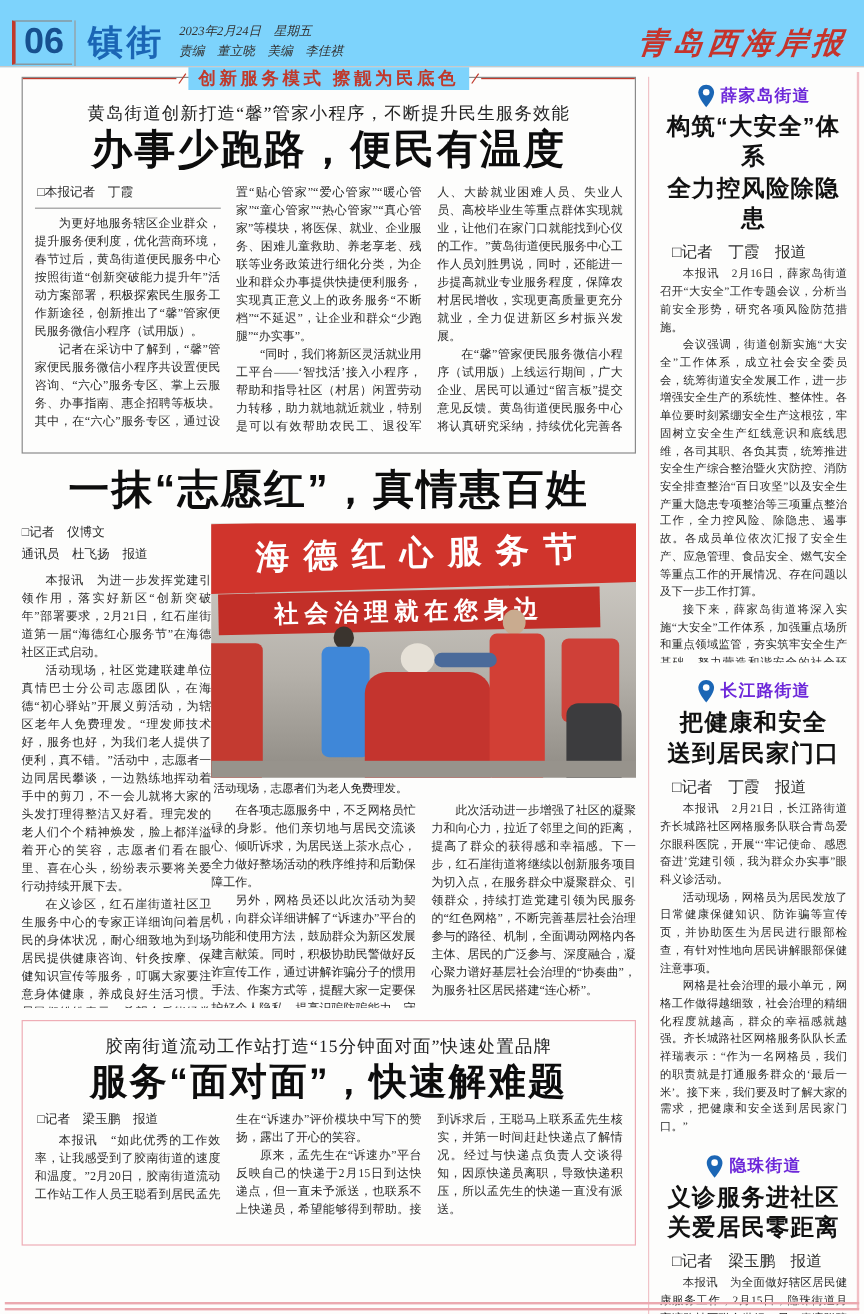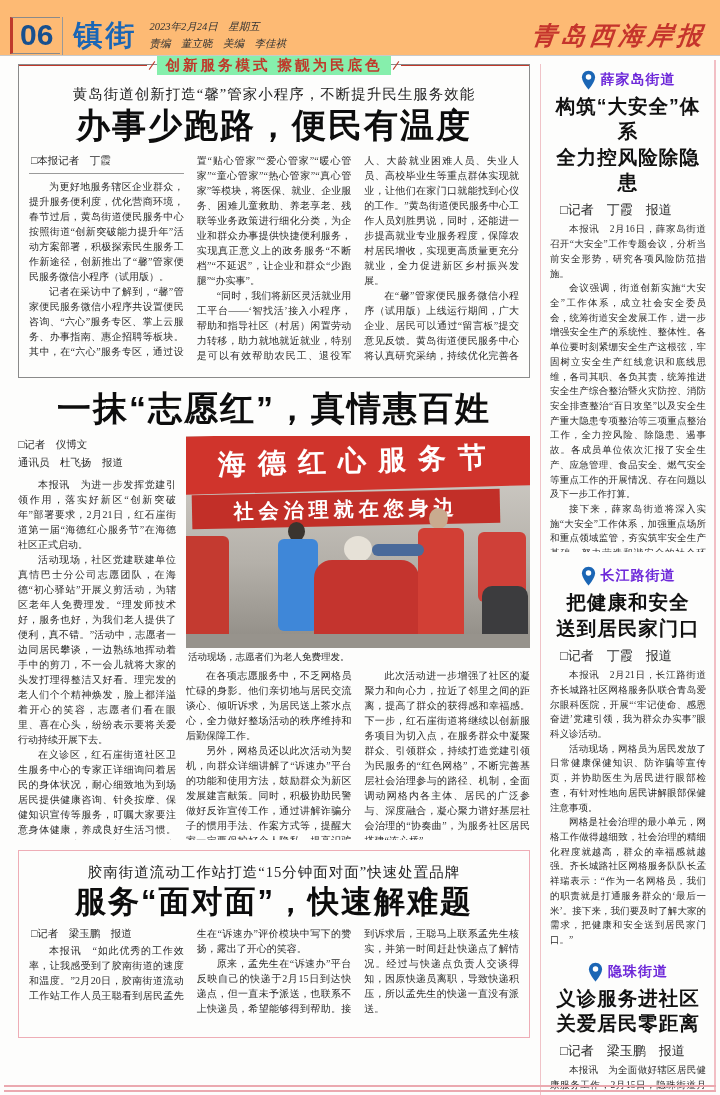--- a/index.html
+++ b/index.html
@@ -5,55 +5,55 @@
   * { margin:0; padding:0; box-sizing:border-box; }
   html,body { background:#e9e7e3; }
   .page {
     position:relative; width:720px; height:1095px; margin:0 auto;
     background:#fdfdfc; overflow:hidden;
     font-family:"Liberation Serif", serif; color:#2b2b2b;
     box-shadow:0 0 4px rgba(0,0,0,.25);
   }
   
   .hdr { height:56px; display:flex; align-items:center; padding:16px 14px 0 10px;
-         border-bottom:1px solid #c9c9c9; background:#fdba74; }
+         border-bottom:1px solid #c9c9c9; background:#7dd3fc; }
   .pageno { font-family:"Liberation Sans", sans-serif; font-size:30px; font-weight:bold;
             color:#17508f; border:1px solid #8a8a8a; border-right:none; padding:0 7px 2px 7px;
             border-left:3px solid #c0392b; line-height:1.1; }
   .hdr-div { width:1px; height:38px; background:#999; margin:0 10px 0 2px; }
   .section { font-family:"Liberation Sans", sans-serif; font-size:29px; font-weight:bold;
              color:#1b66b5; letter-spacing:3px; margin-right:12px; }
   .hdr-meta { font-size:10.5px; color:#333; line-height:1.6;font-style:italic; }
   .masthead { margin-left:auto; font-size:25px; font-weight:bold; color:#c5342c;
               font-style:italic; letter-spacing:4px; transform:skewX(-6deg);
               font-family:"Liberation Serif", serif; }
   
   .content { display:flex; padding:8px 14px 0 18px; gap:10px; }
   .main { width:512px; }
   .sidebar { flex:1; border-left:1px solid #f0c3c8; padding-left:9px; }
   
   .a1box { position:relative; border:1px solid #8a8a8a; padding:16px 10px 6px; height:314px; }
   .ribbon { position:absolute; top:-9px; left:0; right:0; display:flex; align-items:center; }
   .ribbon::before,.ribbon::after { content:""; flex:1; height:1px; background:#c0392b; }
   .ribbon .slash { width:10px; height:1px; background:#c0392b; transform:rotate(-55deg); }
-  .ribbon .rtext { background:#86efac; color:#c0392b; font-weight:bold; font-size:14.5px;
+  .ribbon .rtext { background:#7dd3fc; color:#c0392b; font-weight:bold; font-size:14.5px;
                    letter-spacing:3px; padding:0 8px; font-family:"Liberation Sans", sans-serif; }
   .kicker { text-align:center; font-size:14.5px; color:#222; letter-spacing:1px; margin:4px 0 2px; }
   .bigtitle { text-align:center; font-family:"Liberation Sans", sans-serif; font-weight:bold;
               font-size:34px; color:#0d0d0d; letter-spacing:2px; line-height:1.15; margin-bottom:8px; }
   .cols3 { column-count:3; column-gap:13px; font-size:10px; line-height:1.5;
            text-align:justify; overflow:hidden; }
   .a1box .cols3 { height:212px; }
   .cols3 p, .colsbody p { text-indent:2em; }
   .byline { display:block; font-size:10.5px; border-bottom:1px solid #9a9a9a;
             padding:0 2px 4px; margin-bottom:5px; text-indent:0 !important; }
   
   .a2 { margin-top:11px; }
   .kicker-red { text-align:center; font-size:14.5px; color:#b03028; letter-spacing:1px; margin-bottom:2px; }
-  .a2body { display:flex; gap:10px; margin-top:6px; height:404px; overflow:hidden; }
+  .a2body { display:flex; margin-top:6px; height:404px; overflow:hidden; }
   .a2col1 { width:158px; font-size:10px; line-height:1.5; text-align:justify; }
   .a2bylines { font-size:10.5px; line-height:1.7; margin-bottom:5px; }
   .a2right { flex:1; display:flex; flex-direction:column; }
   .photo { position:relative; height:212px; overflow:hidden;
            background:linear-gradient(#d6d3cd 0%, #b4b0a9 60%, #8f8b84 100%); }
   .ph-banner { position:absolute; top:-4px; left:-8px; right:-8px; height:58px; background:#d0342c;
                transform:rotate(-1.6deg); display:flex; align-items:center; justify-content:center; }
   .ph-banner span { color:#fff; font-weight:bold; font-size:28px; letter-spacing:12px;
                     font-family:"Liberation Sans", sans-serif; white-space:nowrap; }
   .ph-strip { position:absolute; top:56px; left:6px; right:30px; height:34px; background:#c22f28;

